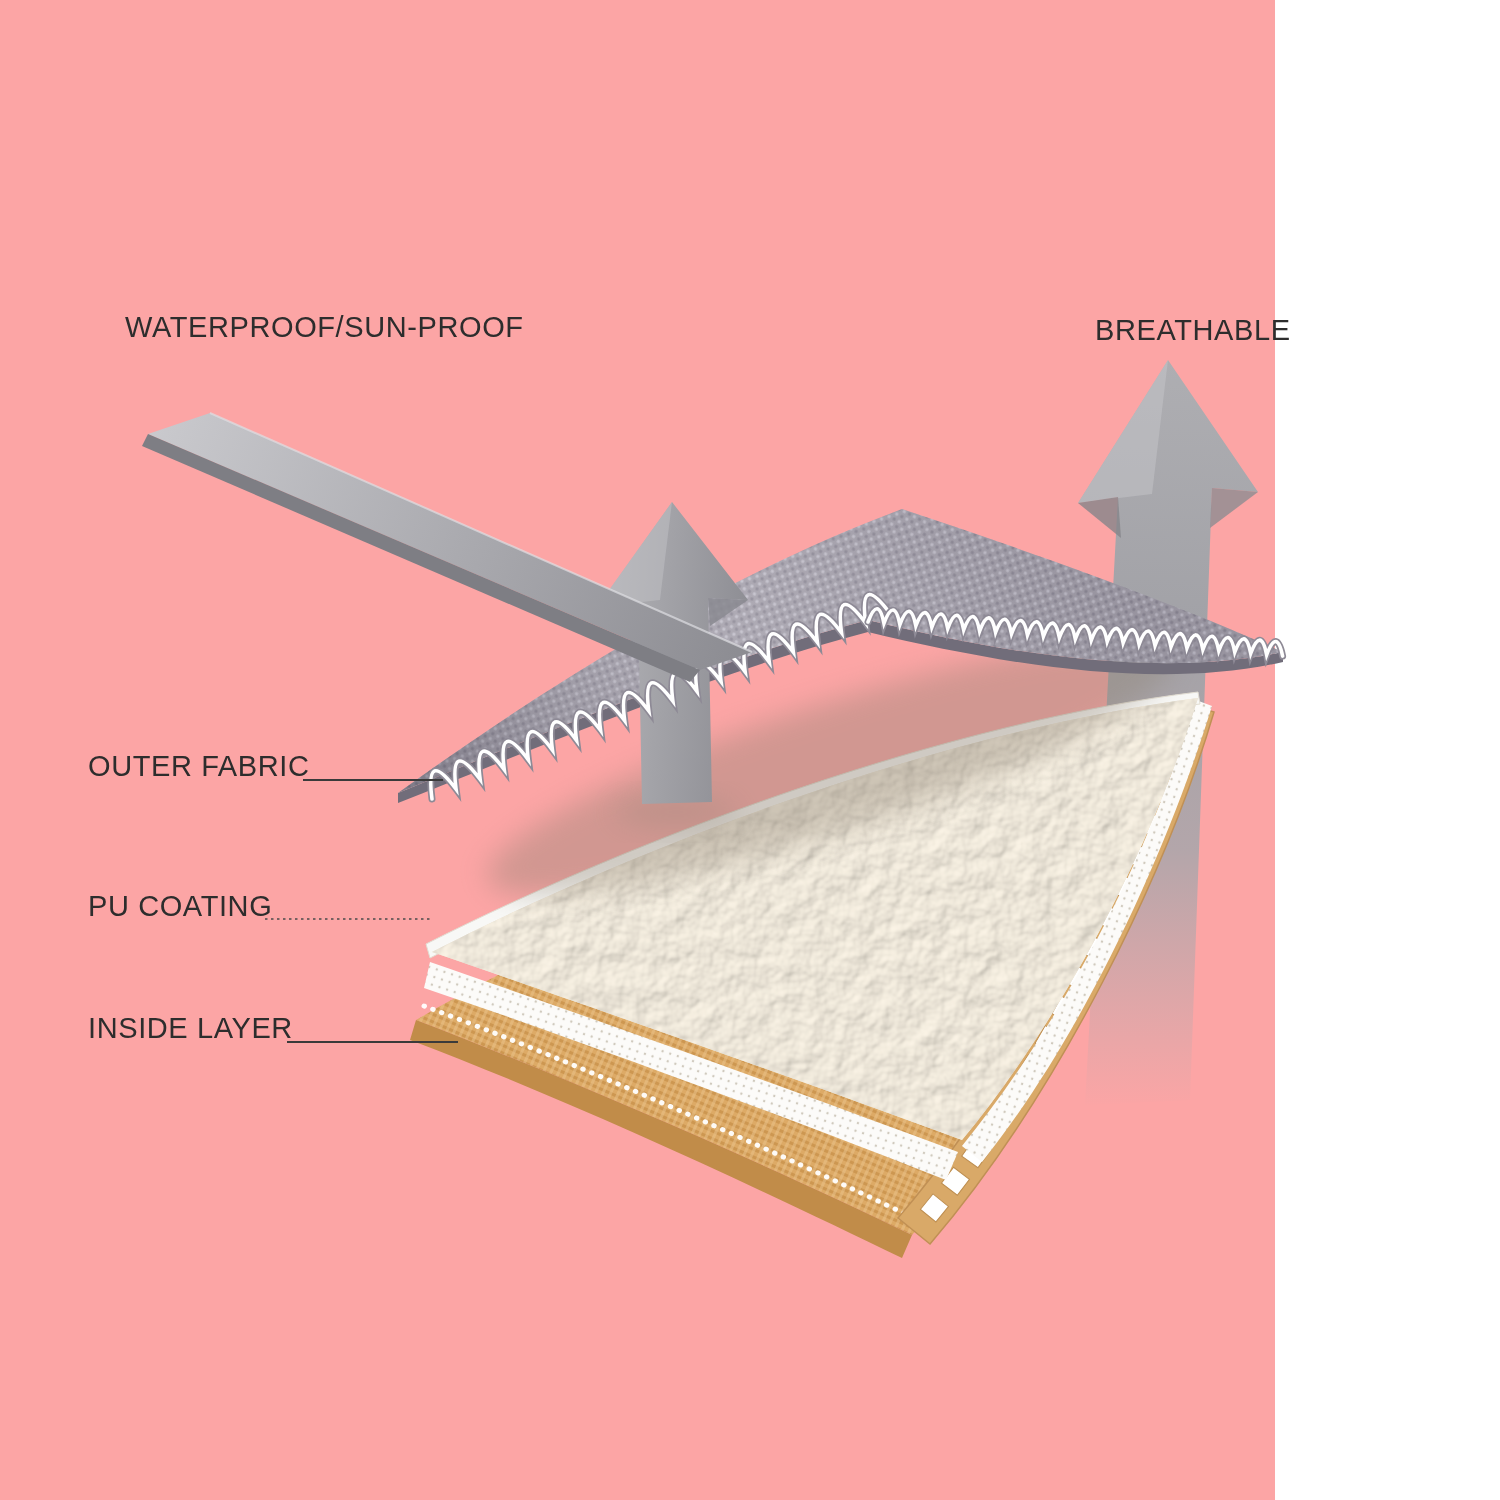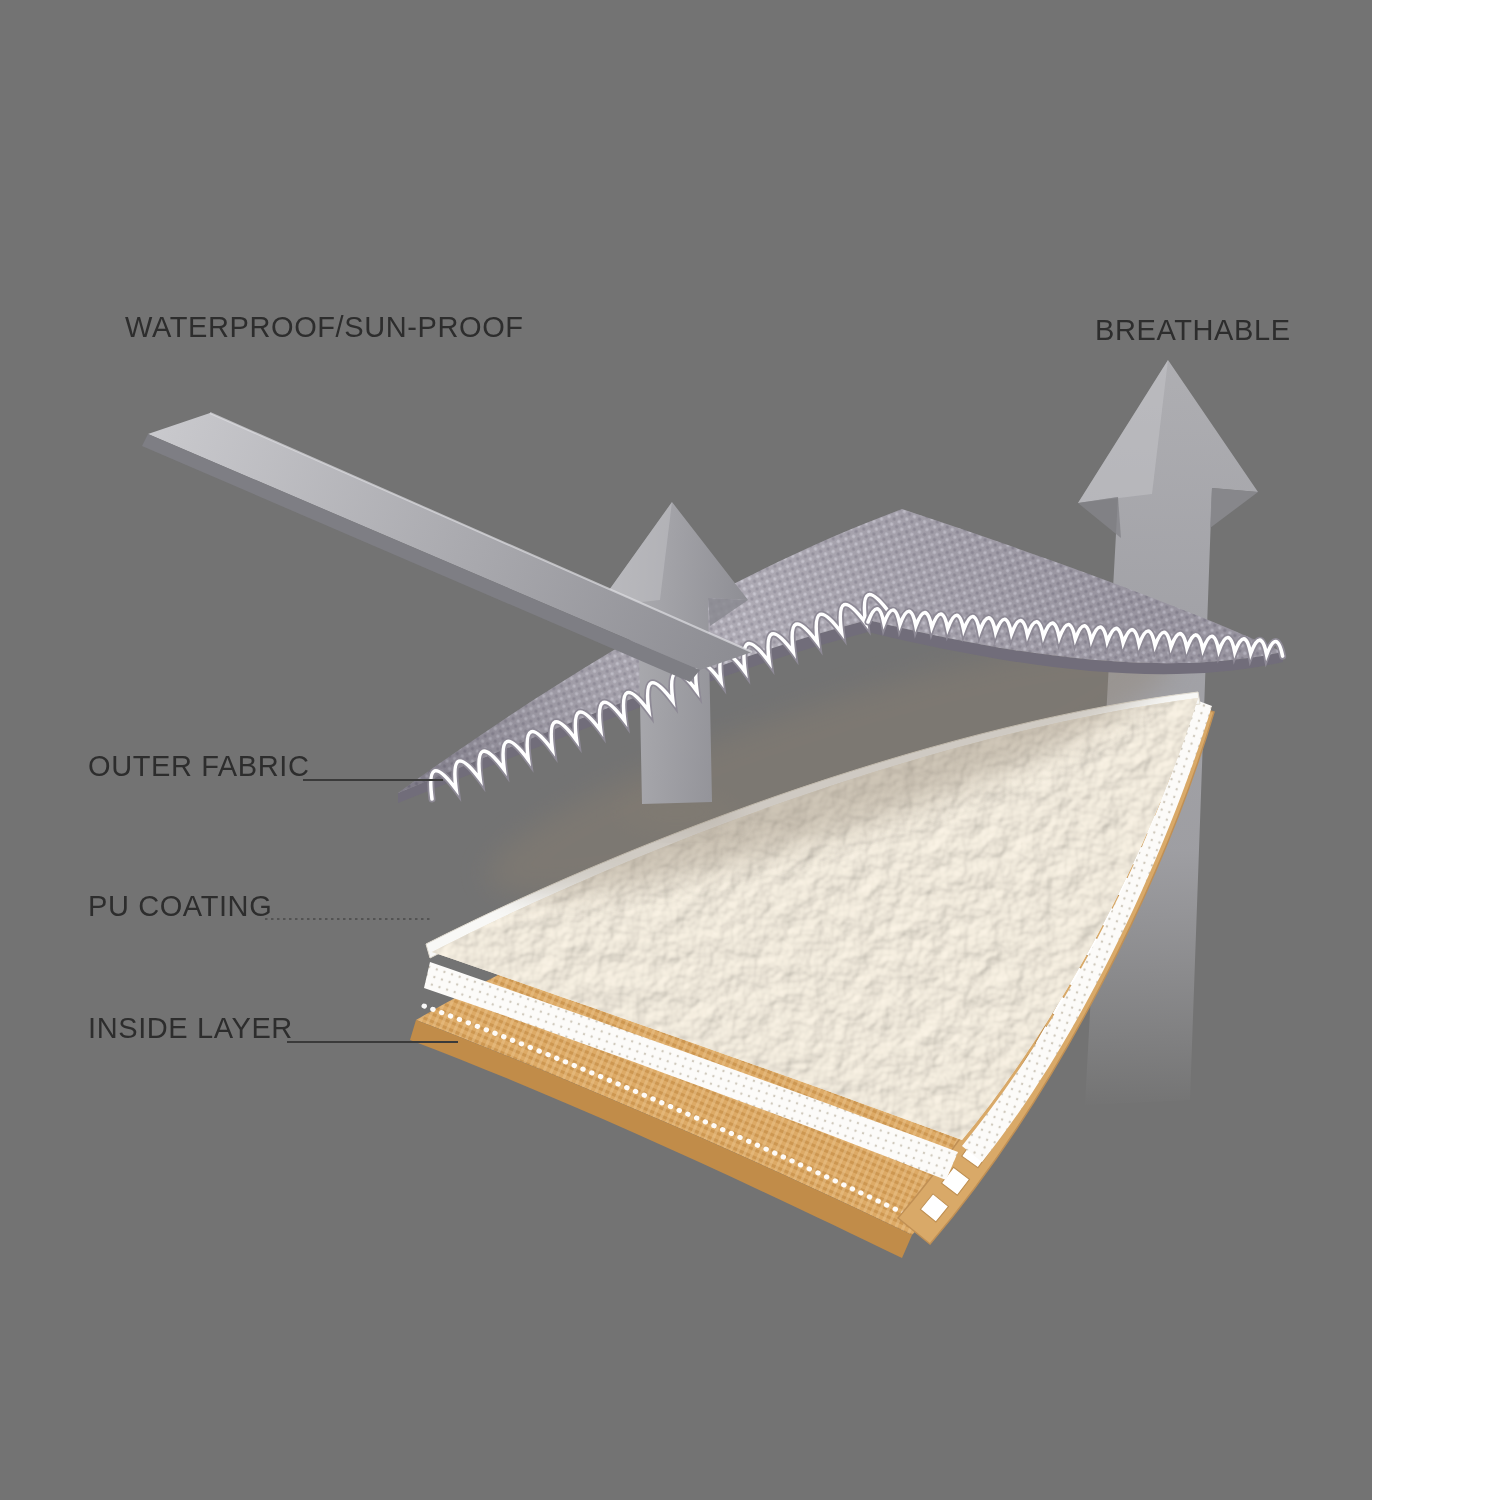--- a/index.html
+++ b/index.html
@@ -1,17 +1,17 @@
 <!DOCTYPE html>
 <html><head>
 <meta charset="utf-8">
 <style>
   html,body{margin:0;padding:0;background:#ffffff;}
   .stage{
-    width:1372px;height:1500px;position:relative;background:#737373;
+    width:1275px;height:1500px;position:relative;background:#fca5a5;
     font-family:"Liberation Sans", sans-serif;
   }
   svg{display:block;}
   .label{
     font-family:"Liberation Sans", sans-serif;
     font-size:29px;
     letter-spacing:0.6px;
     fill:#2d2d2d;
   }
   .leader{stroke:#3a3a3a;stroke-width:2.2;fill:none;}

